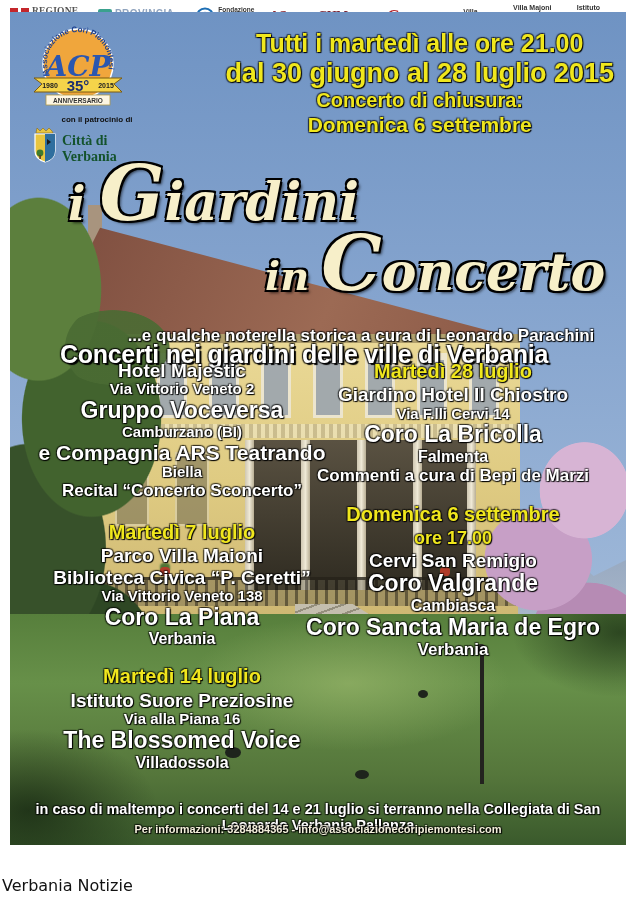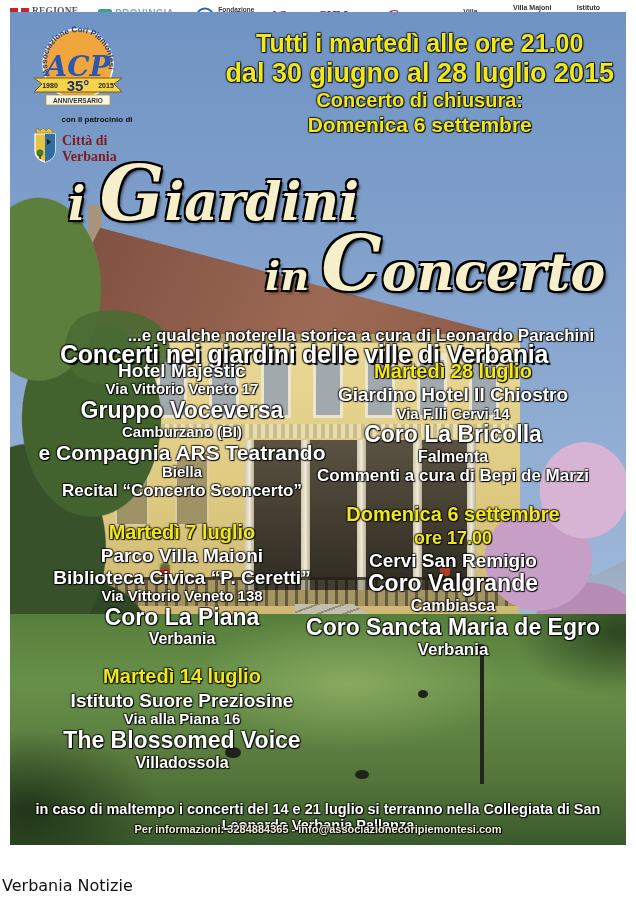--- a/index.html
+++ b/index.html
@@ -90,21 +90,21 @@
   .mb-a{margin-bottom:21px;} .mb-b{margin-bottom:17px;}
   .mb-c{margin-bottom:22px;} .mb-d{margin-bottom:18px;}
 
   .footer-note{left:8px;right:8px;top:789px;text-align:center;font-size:14.5px;font-weight:700;}
   .footer-info{left:8px;right:8px;top:811px;text-align:center;font-size:11px;font-weight:700;color:rgba(255,250,230,.95);}
 
   
   .badge{left:20px;top:12px;z-index:21;}
   .patron-label{left:12px;top:103px;width:150px;text-align:center;font-size:8px;font-weight:700;color:#101010;z-index:21;}
   .arms{left:22px;top:115px;z-index:21;}
-  .city{left:52px;top:121px;font-family:"Liberation Serif",serif;font-weight:700;font-size:14px;color:#7f1d1d;line-height:1.15;z-index:21;}
+  .city{left:52px;top:121px;font-family:"Liberation Serif",serif;font-weight:700;font-size:14px;color:#14532d;line-height:1.15;z-index:21;}
 
   
   .sponsors{left:10px;top:849px;width:616px;height:34px;background:#fff;display:flex;
             align-items:center;justify-content:space-between;padding:0 10px;box-sizing:border-box;z-index:30;}
   .sp{display:flex;align-items:center;gap:3px;}
   .sp-col{display:flex;flex-direction:column;line-height:1.05;}
   .rp-icon{width:19px;height:19px;background:#c4262b;
            box-shadow:inset 0 0 0 1px #c4262b;position:relative;}
   .rp-icon:before{content:"";position:absolute;left:8px;top:0;width:3px;height:8px;background:#fff;}
   .rp-icon:after{content:"";position:absolute;left:4px;top:4px;width:11px;height:3px;background:#fff;}
@@ -209,21 +209,21 @@
   </div>
   <div class="abs z title t2">
     <span class="small-in">in</span><span class="word">Concerto</span>
   </div>
   <div class="abs z subtitle w">Concerti nei giardini delle ville di Verbania</div>
   <div class="abs z tagline w sh">...e qualche noterella storica a cura di Leonardo Parachini</div>
 
   <div class="abs z col col-left">
     <div class="event mb-a">
       <div class="md w sh">Hotel Majestic</div>
-      <div class="sm w sh">Via Vittorio Veneto 17</div>
+      <div class="sm w sh">Via Vittorio Veneto 2</div>
       <div class="big w sh">Gruppo Voceversa</div>
       <div class="sm w sh">Camburzano (BI)</div>
       <div class="big2 w sh">e Compagnia ARS Teatrando</div>
       <div class="sm w sh">Biella</div>
       <div class="md2 w sh">Recital “Concerto Sconcerto”</div>
     </div>
     <div class="event mb-b">
       <div class="date y sh">Martedì 7 luglio</div>
       <div class="md w sh">Parco Villa Maioni</div>
       <div class="md w sh">Biblioteca Civica “P. Ceretti”</div>

